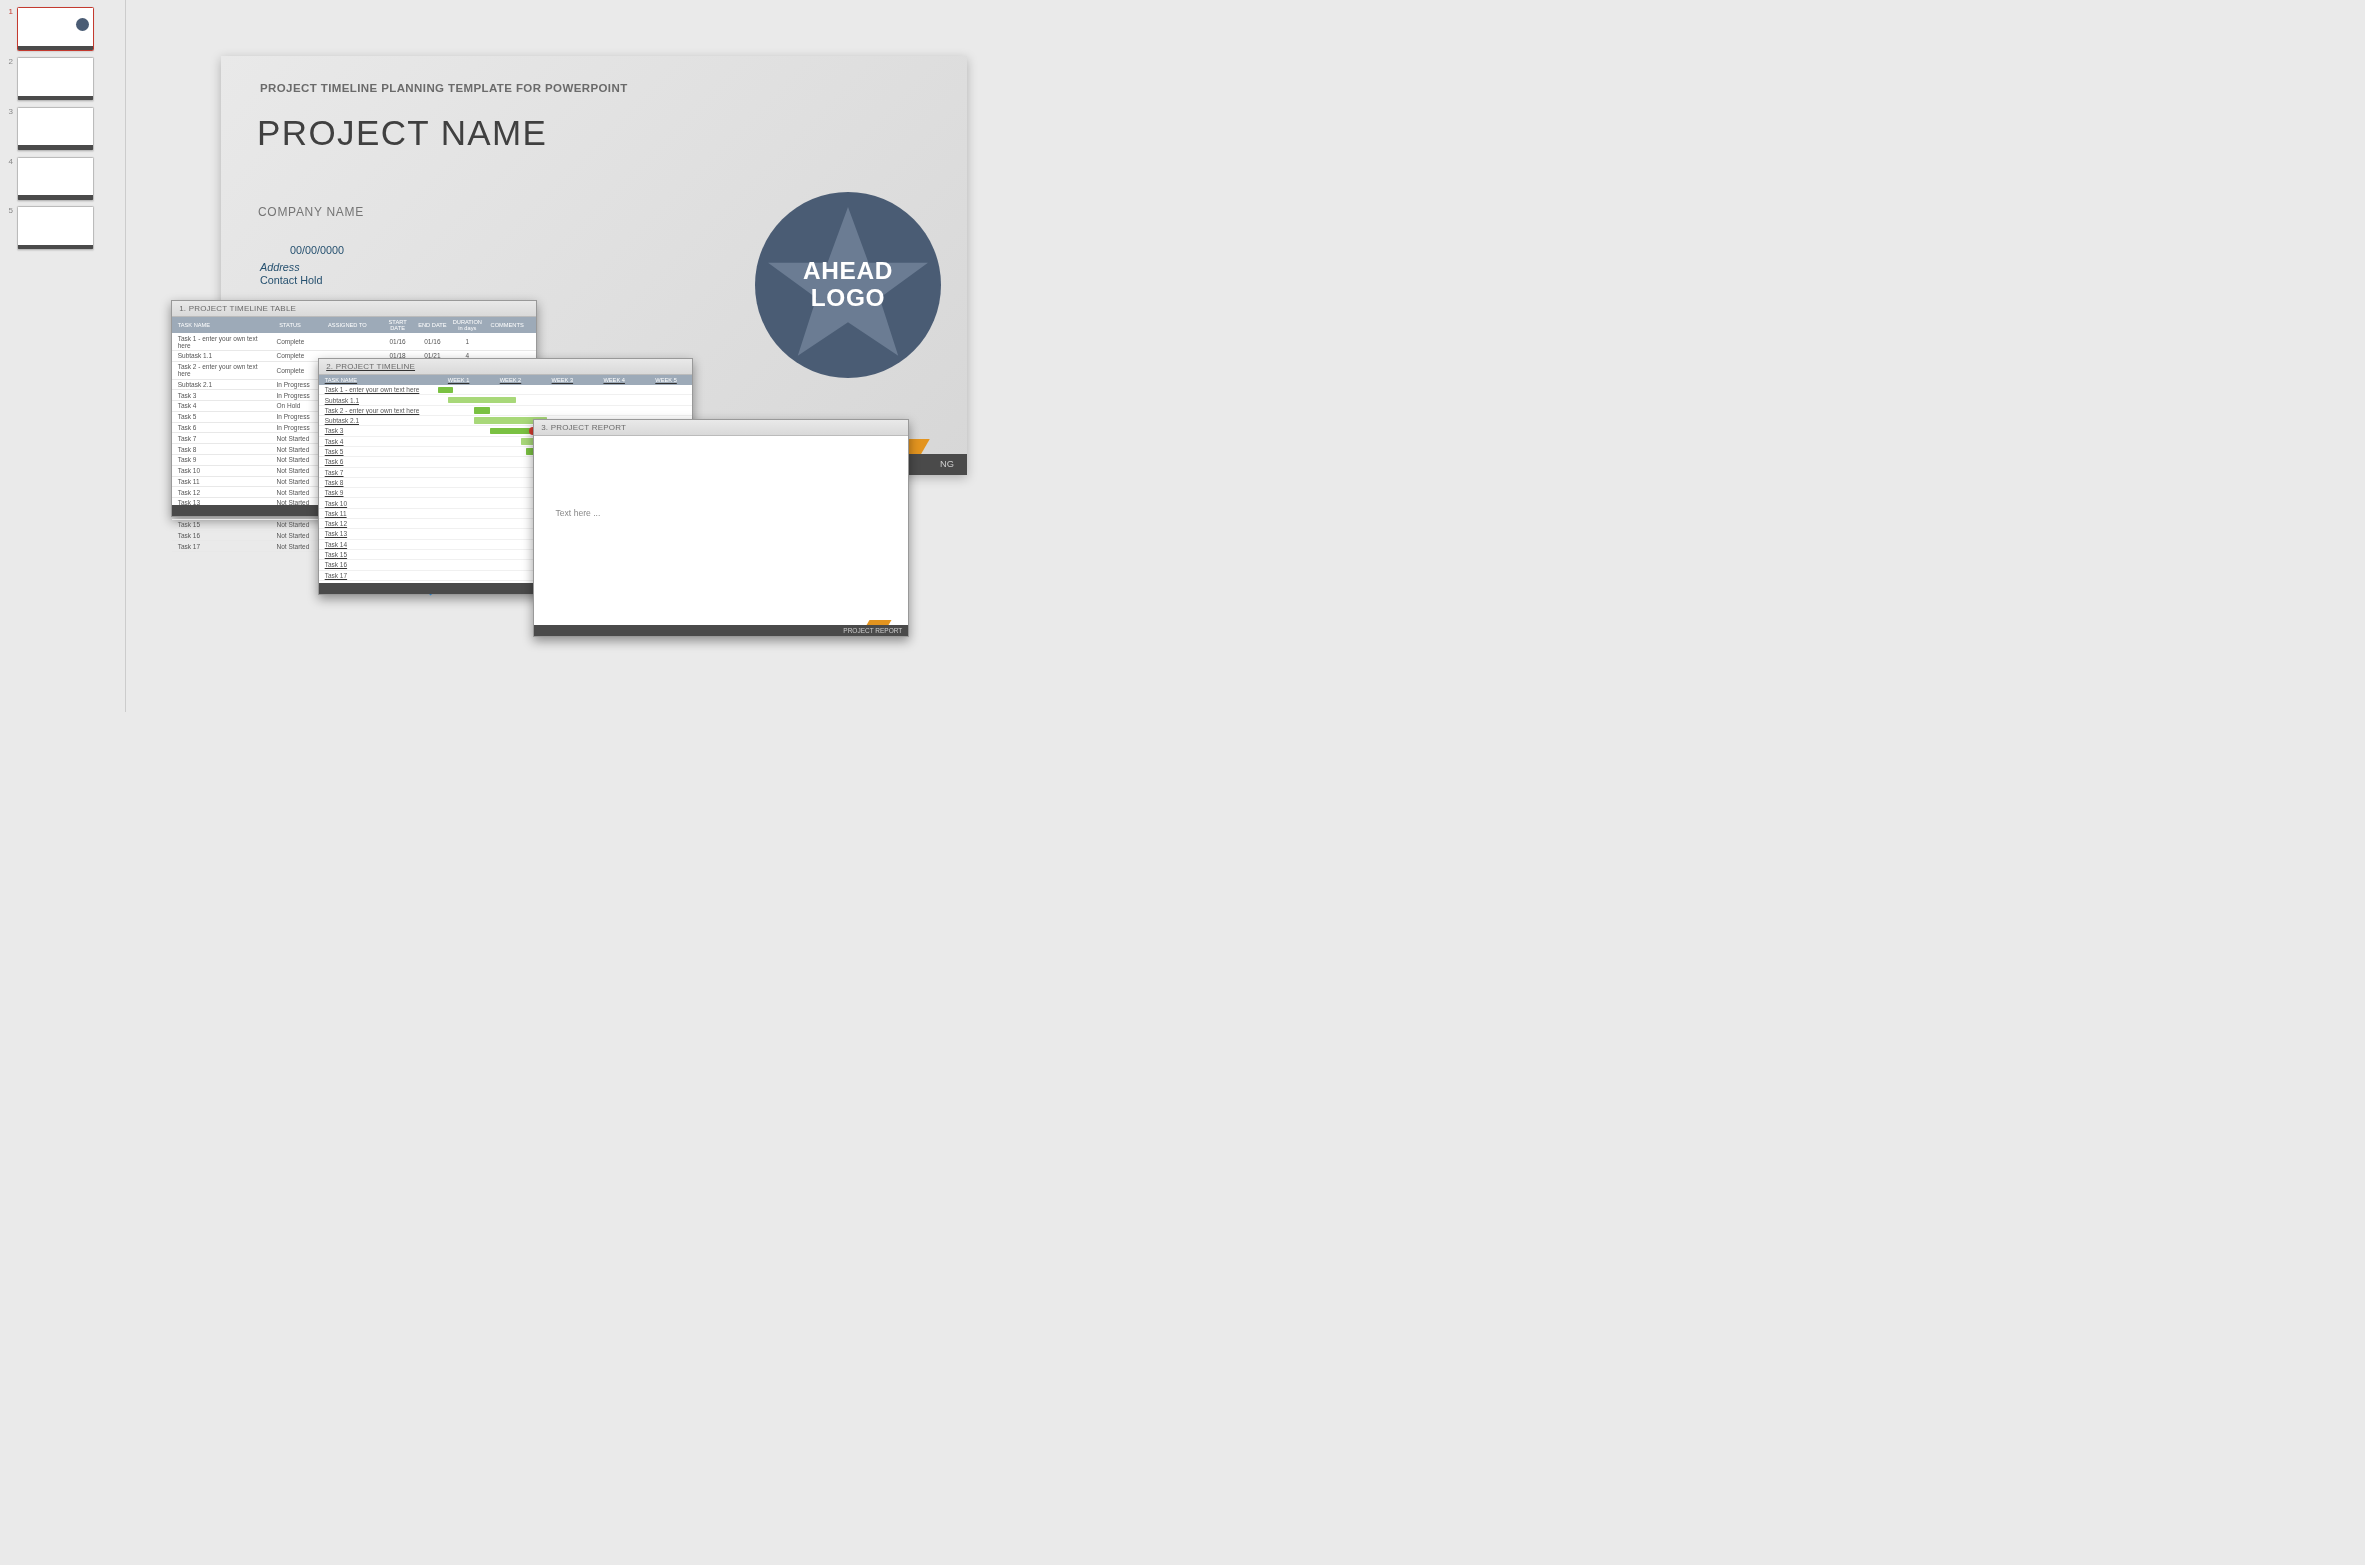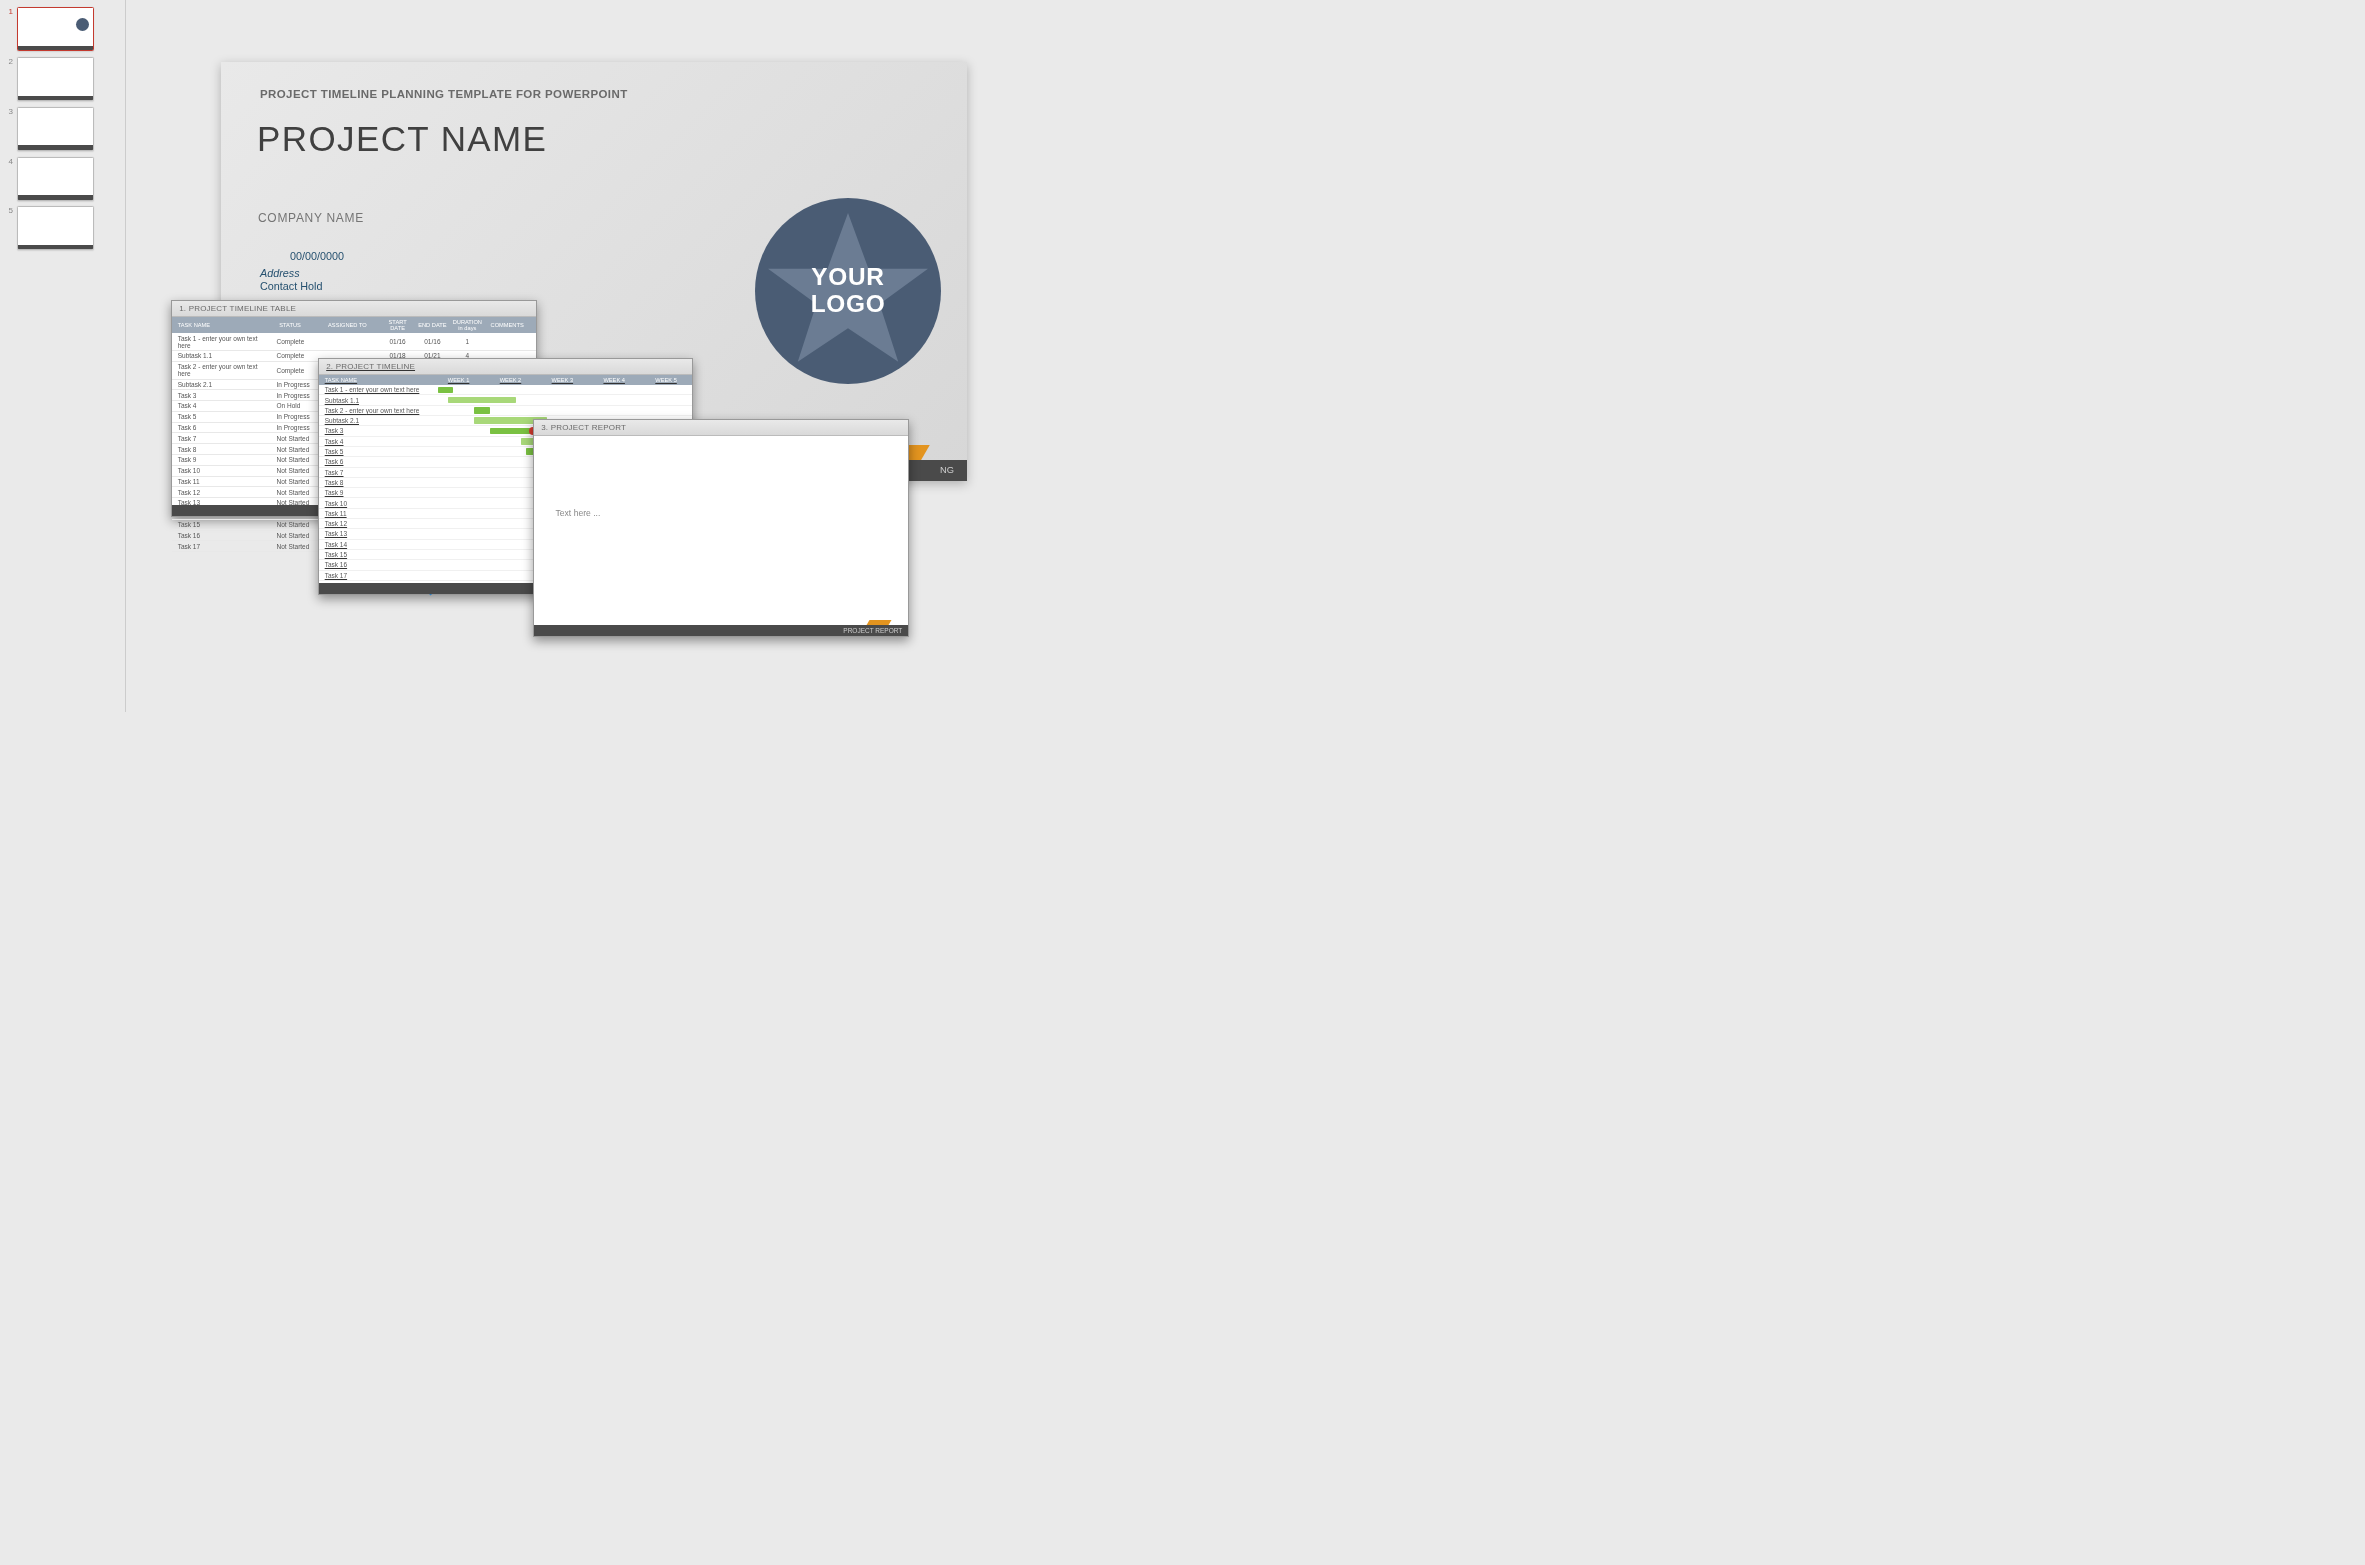--- a/index.html
+++ b/index.html
@@ -7,21 +7,21 @@
   
   .thumbs{position:absolute;left:0;top:0;width:125px;height:712px;padding:4.3px 0 0 0;border-right:0.7px solid #ccc;}
   .thumb-row{display:flex;align-items:flex-start;gap:4.3px;padding:2.9px 4.3px;}
   .thumb-num{width:8.6px;text-align:right;font-size:8px;color:#888;}
   .thumb-num.sel{color:#c43a2f;}
   .thumb{width:75px;height:42px;background:#fff;border:0.7px solid #bbb;border-radius:1.4px;box-shadow:0 0.7px 1.4px rgba(0,0,0,.1);position:relative;overflow:hidden;}
   .thumb.sel{border:1.4px solid #c43a2f;}
   .thumb .mini-bar{position:absolute;left:0;right:0;bottom:0;height:4.3px;background:#4a4a4a;}
   .thumb1 .mini-logo{position:absolute;right:4.3px;top:10px;width:13px;height:13px;border-radius:50%;background:#4a5c74;}
   
-  .main-slide{position:absolute;left:221px;top:62px;width:746px;height:419px;background:linear-gradient(135deg,#e9e9e9,#d7d7d7);box-shadow:0 2.9px 10px rgba(0,0,0,.25);}
+  .main-slide{position:absolute;left:221px;top:56px;width:746px;height:419px;background:linear-gradient(135deg,#e9e9e9,#d7d7d7);box-shadow:0 2.9px 10px rgba(0,0,0,.25);}
   .header{position:absolute;left:39px;top:26px;font-size:11.5px;font-weight:700;color:#6a6a6a;letter-spacing:0.4px;}
   .projname{position:absolute;left:36px;top:57px;font-size:35px;font-weight:300;color:#404040;letter-spacing:1.4px;}
   .company{position:absolute;left:37px;top:149px;font-size:12px;font-weight:400;color:#757575;letter-spacing:0.7px;}
   .date{position:absolute;left:39px;top:188px;font-size:10.8px;color:#25506f;margin-left:30px;}
   .addr1{position:absolute;left:39px;top:205px;font-size:10.8px;color:#25506f;font-style:italic;}
   .addr2{position:absolute;left:39px;top:218px;font-size:10.8px;color:#25506f;}
   .logo{position:absolute;right:26px;top:136px;width:186px;height:186px;border-radius:50%;background:#4a5c74;display:flex;align-items:center;justify-content:center;}
   .logo svg{position:absolute;width:186px;height:186px;}
   .logo-txt{position:relative;z-index:2;color:#fff;font-size:24.4px;font-weight:600;text-align:center;line-height:1.1;letter-spacing:0.7px;}
   .footer-bar{position:absolute;left:0;right:0;bottom:0;height:21.5px;background:#4a4a4a;display:flex;align-items:center;justify-content:flex-end;color:#cfcfcf;font-size:9.3px;padding-right:13px;}
@@ -105,21 +105,21 @@
     <div class="header">PROJECT TIMELINE PLANNING TEMPLATE FOR POWERPOINT</div>
     <div class="projname">PROJECT NAME</div>
     <div class="company">COMPANY NAME</div>
     <div class="date">00/00/0000</div>
     <div class="addr1">Address</div>
     <div class="addr2">Contact Hold</div>
     <div class="logo">
       <svg viewBox="0 0 100 100">
           <polygon points="50,8 61,38 93,38 67,57 77,88 50,70 23,88 33,57 7,38 39,38" fill="#6b7c93"></polygon>
         </svg>
-      <div class="logo-txt"><span>YOUR</span><br><span>LOGO</span></div>
+      <div class="logo-txt"><span>AHEAD</span><br><span>LOGO</span></div>
     </div>
     <div class="footer-accent"></div>
     <div class="footer-bar">
         <span>NG</span>
       </div>
   </div>
 
   <div class="card card1">
     <div class="card-title">1. PROJECT TIMELINE TABLE</div>
     <table class="tbl">

